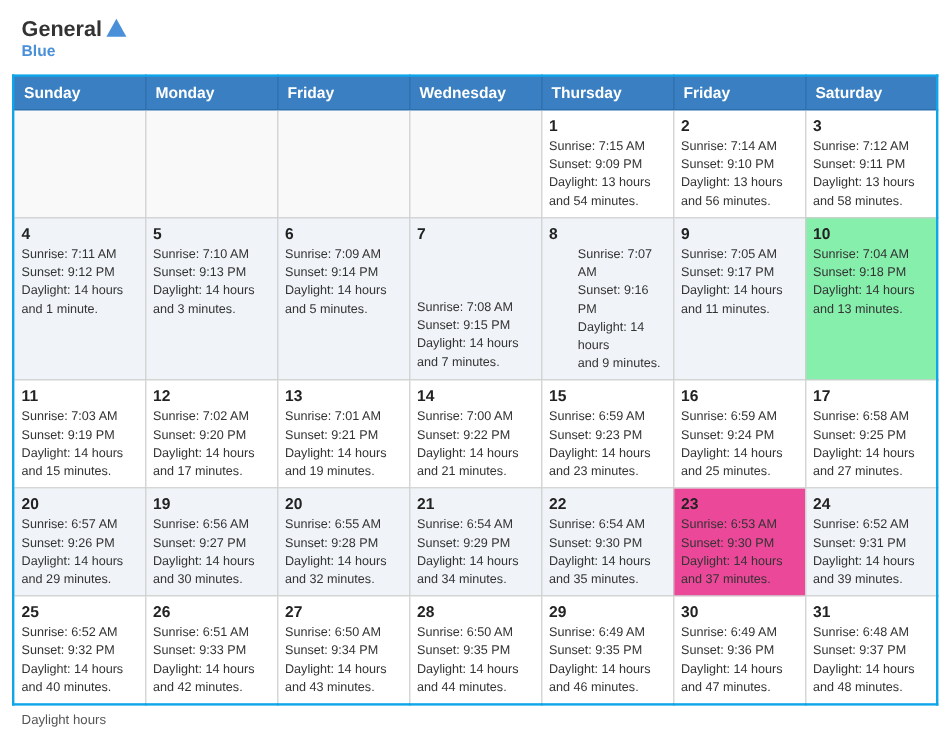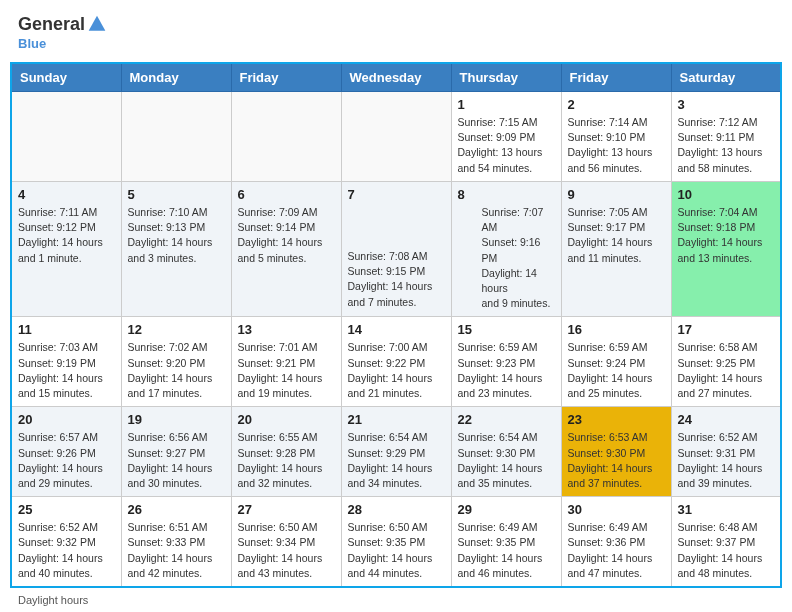--- a/index.html
+++ b/index.html
@@ -292,21 +292,21 @@
 Daylight: 14 hours
 and 34 minutes.</div>
         </td>
         <td style="background: rgb(240, 244, 248);">
           <div class="day-number">22</div>
           <div class="day-info" style="white-space: pre-line;">Sunrise: 6:54 AM
 Sunset: 9:30 PM
 Daylight: 14 hours
 and 35 minutes.</div>
         </td>
-        <td style="background: #eab308;">
+        <td style="background: #ec4899;">
           <div class="day-number">23</div>
           <div class="day-info" style="white-space: pre-line;">Sunrise: 6:53 AM
 Sunset: 9:30 PM
 Daylight: 14 hours
 and 37 minutes.</div>
         </td>
         <td style="background: rgb(240, 244, 248);">
           <div class="day-number">24</div>
           <div class="day-info" style="white-space: pre-line;">Sunrise: 6:52 AM
 Sunset: 9:31 PM

